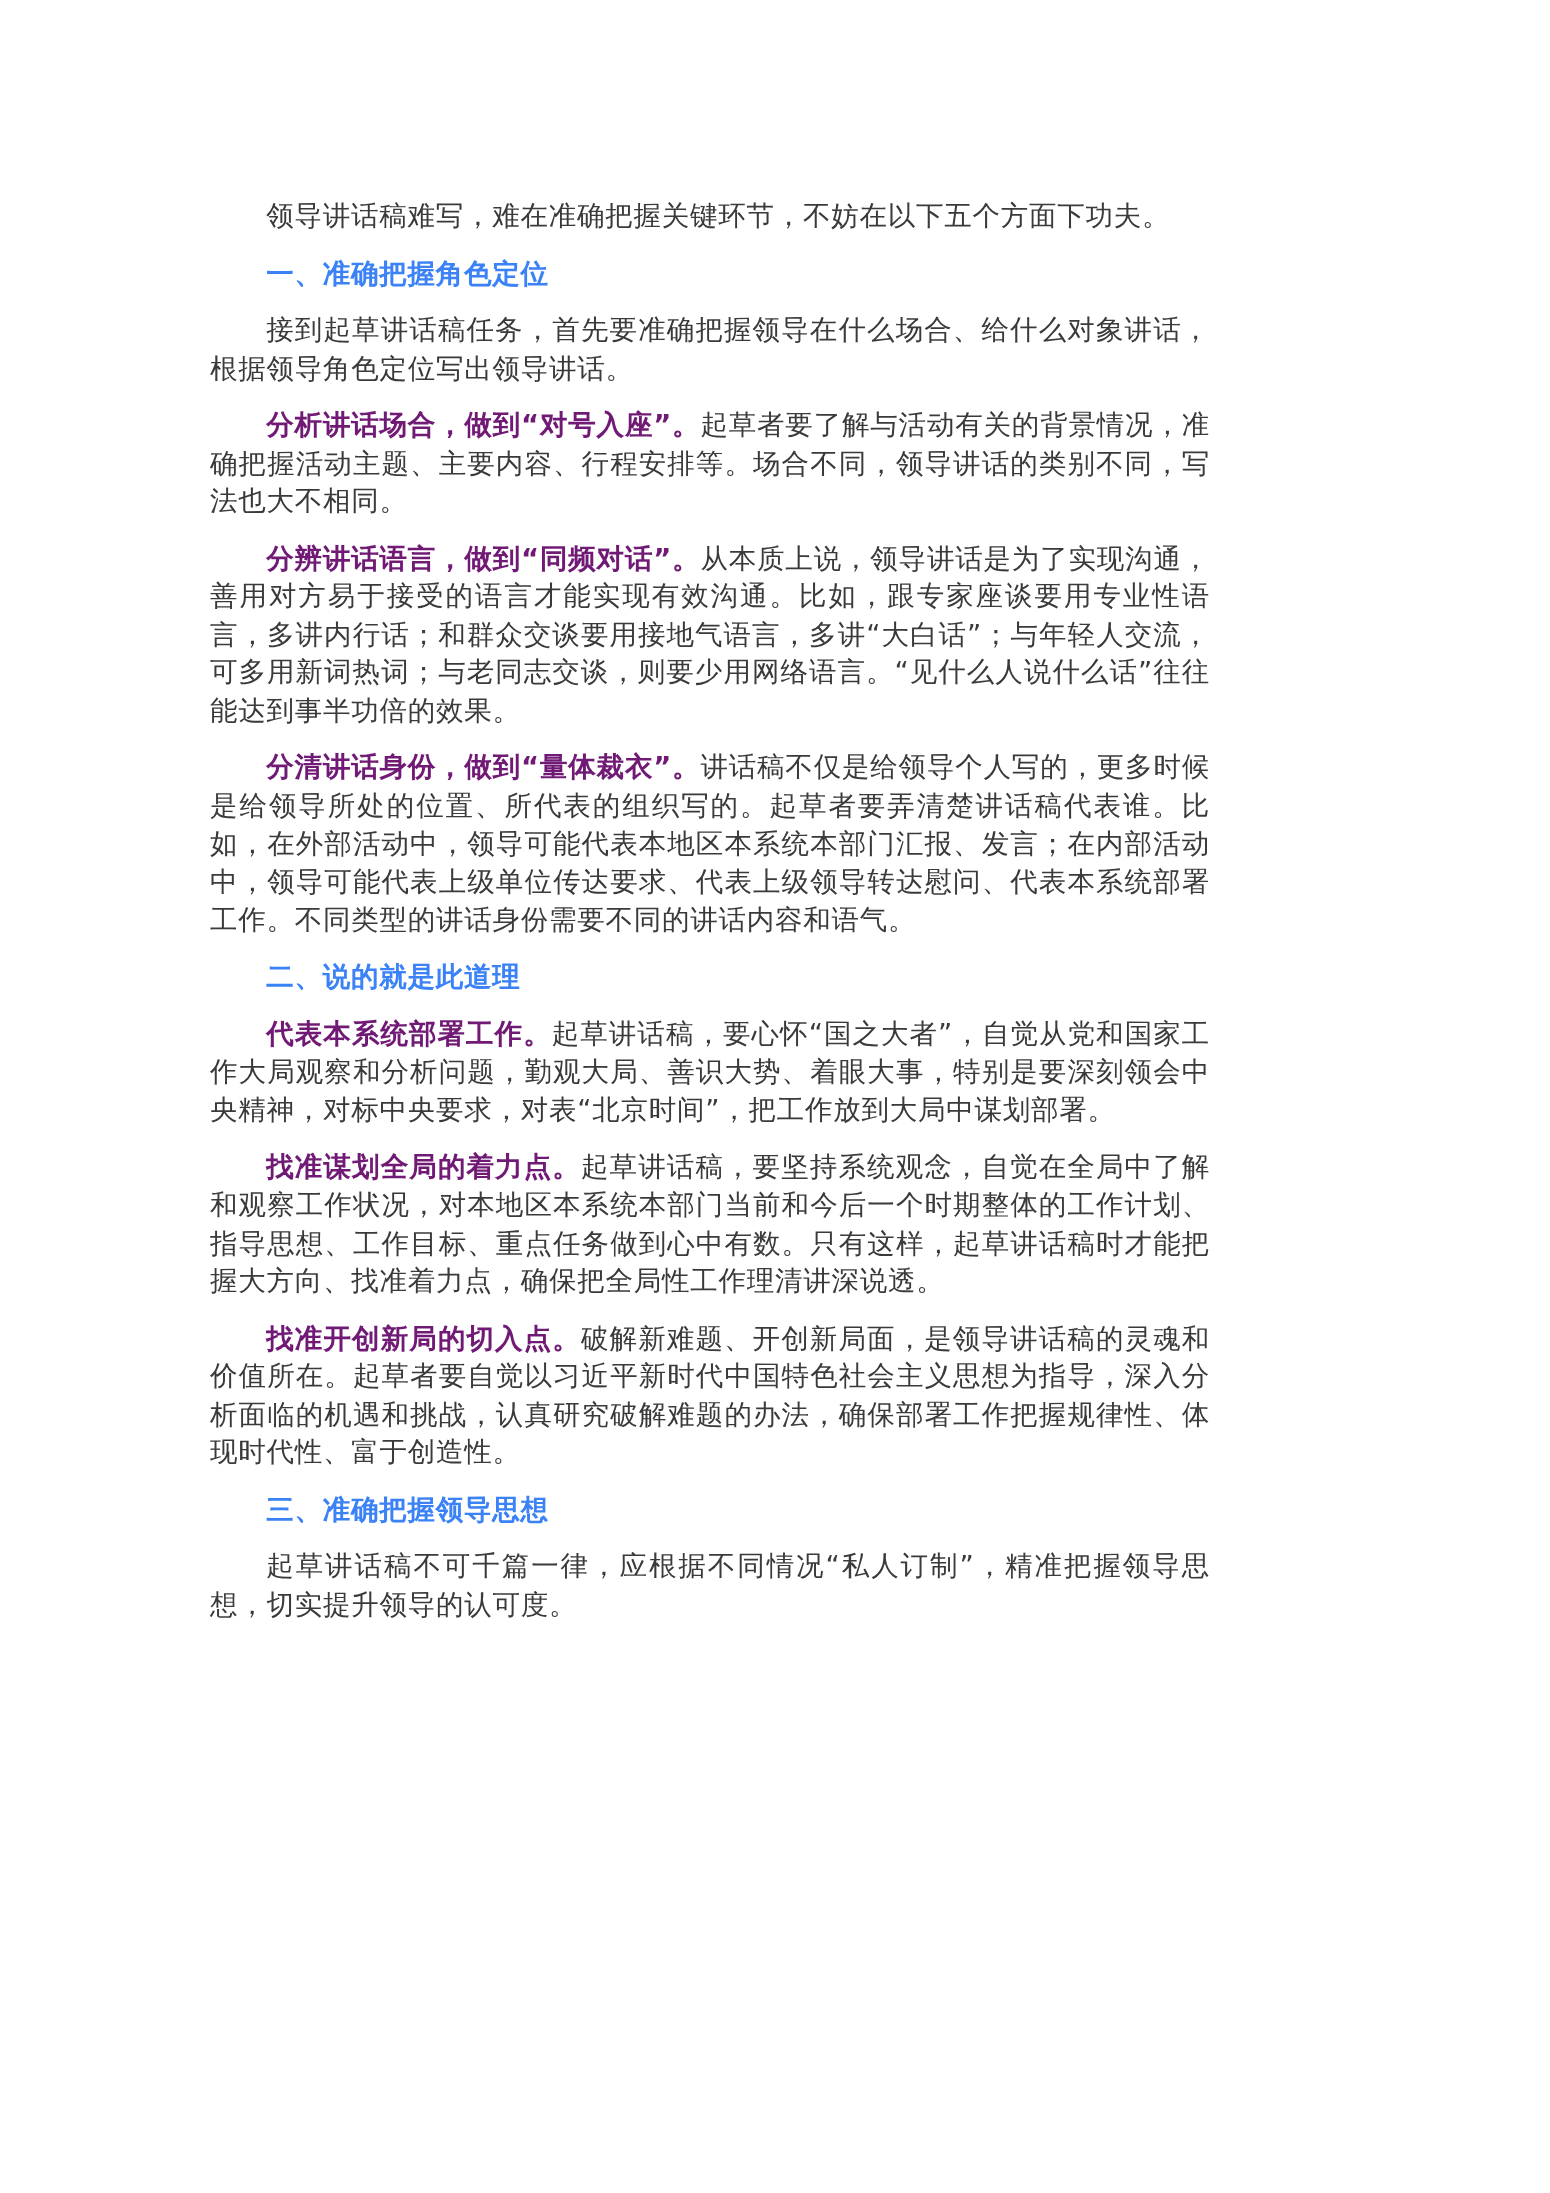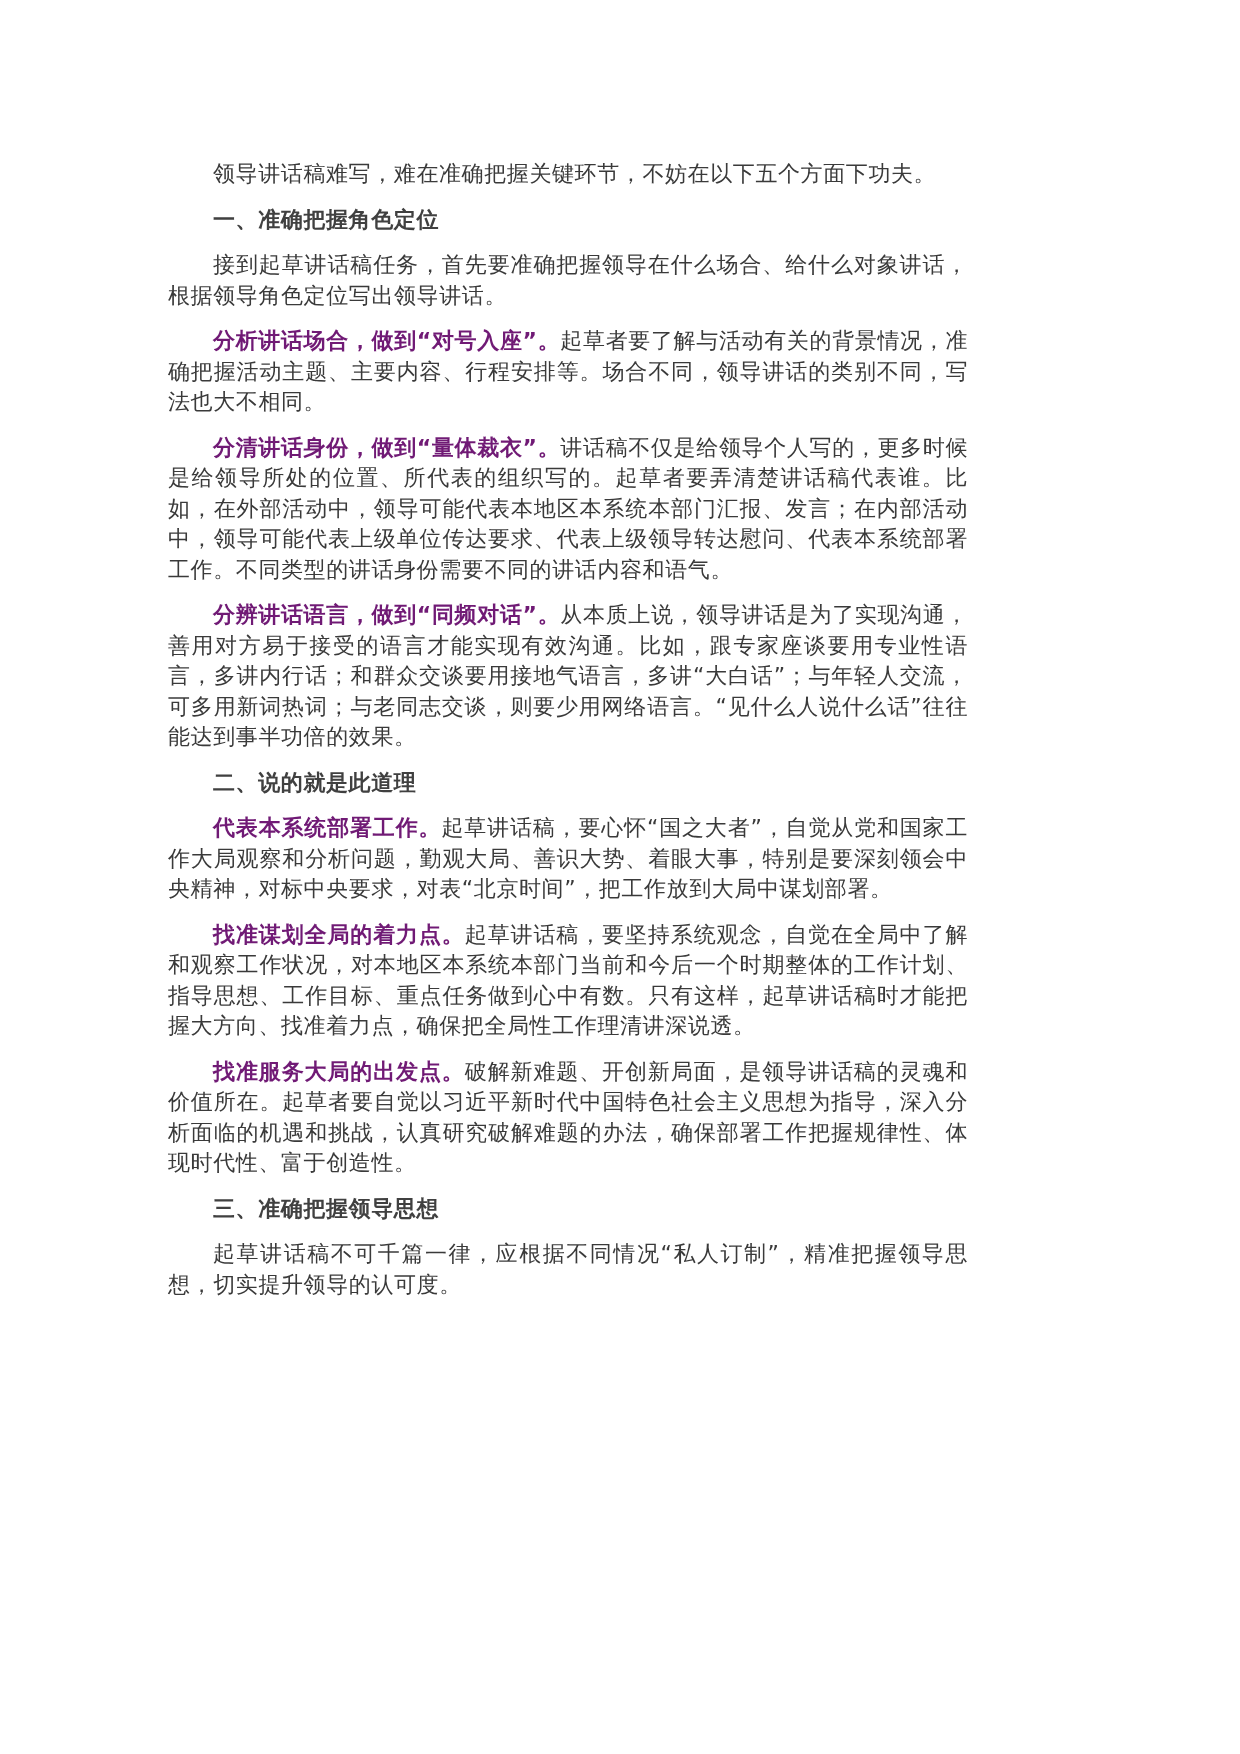--- a/index.html
+++ b/index.html
@@ -16,38 +16,38 @@
     letter-spacing: 0.6px;
   }
   .para {
     margin: 12px 0 15px 0;
     text-indent: 45px;
     text-align: justify;
   }
   .heading {
     margin: 0 0 15px 0;
     text-indent: 45px;
-    color: #404040;
+    color: #3b82f6;
     font-weight: bold;
     font-size: 22px;
   }
   .lead { font-weight: bold; color: #701a75; }
 </style>
 </head>
 <body>
 
 <div class="page">
   <p class="para">领导讲话稿难写，难在准确把握关键环节，不妨在以下五个方面下功夫。</p>
 
   <p class="heading">一、准确把握角色定位</p>
   <p class="para">接到起草讲话稿任务，首先要准确把握领导在什么场合、给什么对象讲话，根据领导角色定位写出领导讲话。</p>
   <p class="para"><span class="lead">分析讲话场合，做到“对号入座”。</span><span>起草者要了解与活动有关的背景情况，准确把握活动主题、主要内容、行程安排等。场合不同，领导讲话的类别不同，写法也大不相同。</span></p>
+  <p class="para"><span class="lead">分辨讲话语言，做到“同频对话”。</span><span>从本质上说，领导讲话是为了实现沟通，善用对方易于接受的语言才能实现有效沟通。比如，跟专家座谈要用专业性语言，多讲内行话；和群众交谈要用接地气语言，多讲“大白话”；与年轻人交流，可多用新词热词；与老同志交谈，则要少用网络语言。“见什么人说什么话”往往能达到事半功倍的效果。</span></p>
   <p class="para"><span class="lead">分清讲话身份，做到“量体裁衣”。</span><span>讲话稿不仅是给领导个人写的，更多时候是给领导所处的位置、所代表的组织写的。起草者要弄清楚讲话稿代表谁。比如，在外部活动中，领导可能代表本地区本系统本部门汇报、发言；在内部活动中，领导可能代表上级单位传达要求、代表上级领导转达慰问、代表本系统部署工作。不同类型的讲话身份需要不同的讲话内容和语气。</span></p>
-  <p class="para"><span class="lead">分辨讲话语言，做到“同频对话”。</span><span>从本质上说，领导讲话是为了实现沟通，善用对方易于接受的语言才能实现有效沟通。比如，跟专家座谈要用专业性语言，多讲内行话；和群众交谈要用接地气语言，多讲“大白话”；与年轻人交流，可多用新词热词；与老同志交谈，则要少用网络语言。“见什么人说什么话”往往能达到事半功倍的效果。</span></p>
 
   <p class="heading">二、说的就是此道理</p>
   <p class="para"><span class="lead">代表本系统部署工作。</span><span>起草讲话稿，要心怀“国之大者”，自觉从党和国家工作大局观察和分析问题，勤观大局、善识大势、着眼大事，特别是要深刻领会中央精神，对标中央要求，对表“北京时间”，把工作放到大局中谋划部署。</span></p>
   <p class="para"><span class="lead">找准谋划全局的着力点。</span><span>起草讲话稿，要坚持系统观念，自觉在全局中了解和观察工作状况，对本地区本系统本部门当前和今后一个时期整体的工作计划、指导思想、工作目标、重点任务做到心中有数。只有这样，起草讲话稿时才能把握大方向、找准着力点，确保把全局性工作理清讲深说透。</span></p>
-  <p class="para"><span class="lead">找准服务大局的出发点。</span><span>破解新难题、开创新局面，是领导讲话稿的灵魂和价值所在。起草者要自觉以习近平新时代中国特色社会主义思想为指导，深入分析面临的机遇和挑战，认真研究破解难题的办法，确保部署工作把握规律性、体现时代性、富于创造性。</span></p>
+  <p class="para"><span class="lead">找准开创新局的切入点。</span><span>破解新难题、开创新局面，是领导讲话稿的灵魂和价值所在。起草者要自觉以习近平新时代中国特色社会主义思想为指导，深入分析面临的机遇和挑战，认真研究破解难题的办法，确保部署工作把握规律性、体现时代性、富于创造性。</span></p>
 
   <p class="heading">三、准确把握领导思想</p>
   <p class="para">起草讲话稿不可千篇一律，应根据不同情况“私人订制”，精准把握领导思想，切实提升领导的认可度。</p>
 </div>
 
 </body></html>

